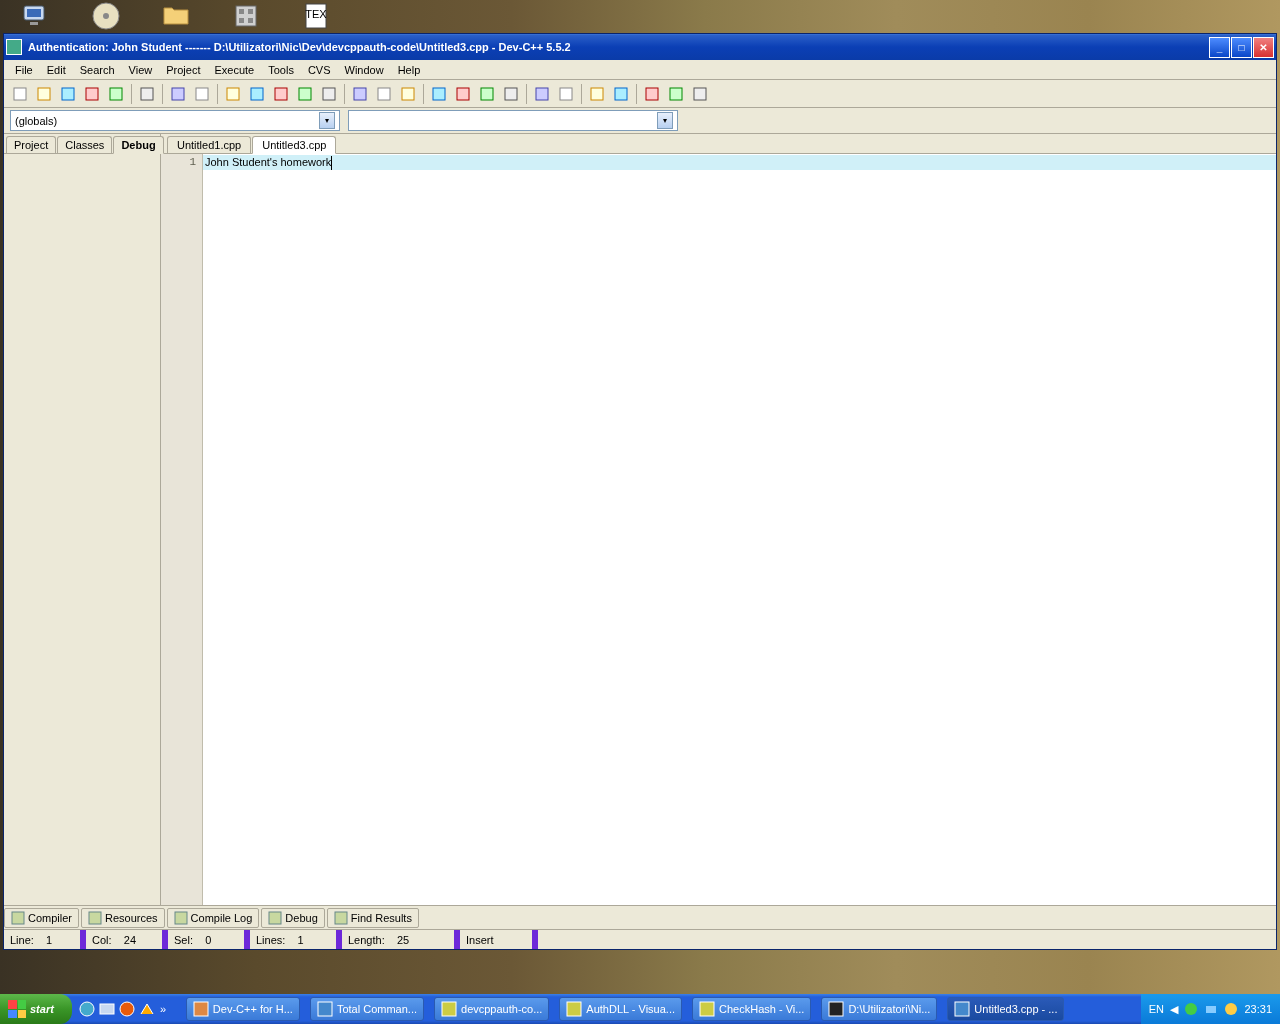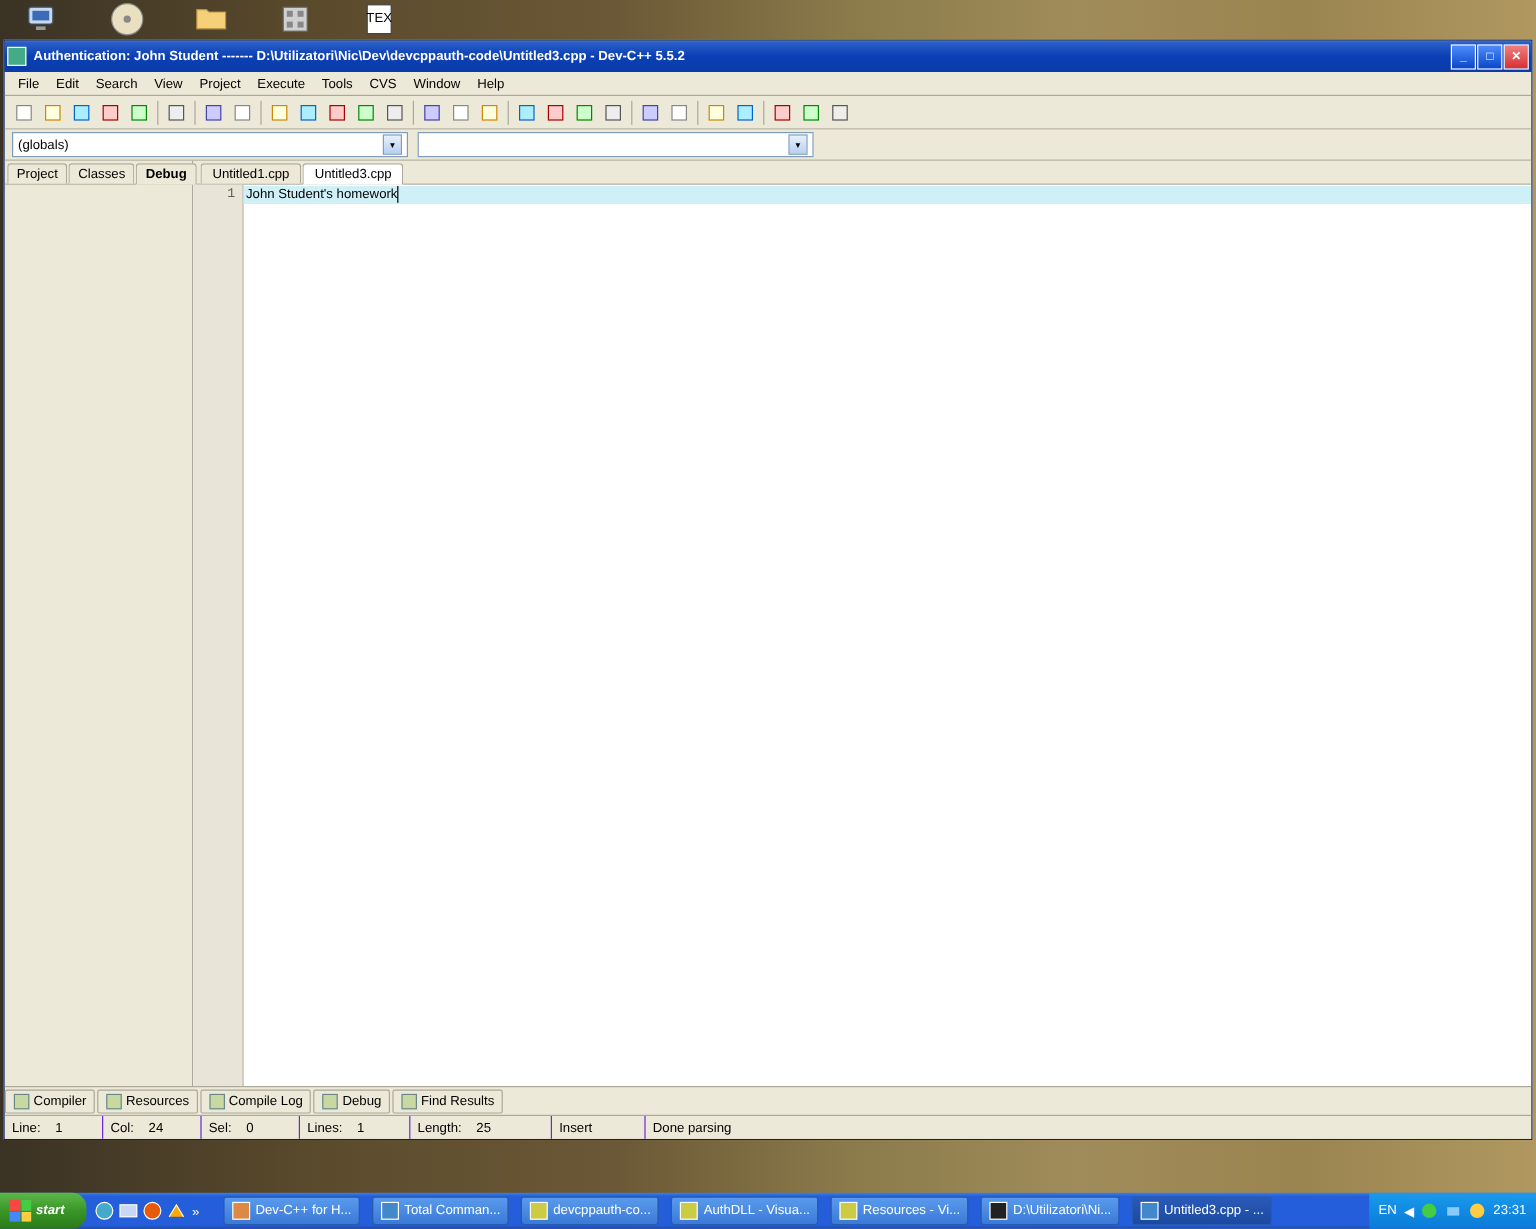--- a/index.html
+++ b/index.html
@@ -51,21 +51,21 @@
 .code-line { height: 15px; line-height: 15px; padding-left: 2px; }
 .code-line.current { background: #d0f0f8; }
 .cursor { display: inline-block; width: 1px; height: 14px; background: black; vertical-align: middle; animation: blink 1s infinite; }
 @keyframes blink { 50% { opacity: 0; } }
 
 .bottom-tabs { height: 24px; background: #ece9d8; border-top: 1px solid #aca899; display: flex; align-items: center; padding: 2px 0; }
 .bottom-tab { padding: 2px 6px; border: 1px solid #aca899; background: #ece9d8; margin-right: 2px; display: flex; align-items: center; gap: 3px; border-radius: 2px; }
 .bottom-tab-icon { width: 14px; height: 14px; display: inline-flex; align-items: center; justify-content: center; }
 
 .statusbar { height: 20px; background: #ece9d8; border-top: 1px solid #aca899; display: flex; align-items: center; }
-.status-cell { padding: 0 6px; border-right: 1px solid #6d28d9; height: 100%; display: flex; align-items: center; }
+.status-cell { padding: 0 6px; border-right: 6px solid #6d28d9; height: 100%; display: flex; align-items: center; }
 
 .taskbar { position: absolute; bottom: 0; left: 0; right: 0; height: 30px; background: linear-gradient(to bottom, #3a80e8 0%, #245edb 10%, #245edb 90%, #1a4ab0 100%); display: flex; align-items: center; justify-content: space-between; }
 .start-btn { height: 30px; padding: 0 18px 0 8px; background: linear-gradient(to bottom, #5db84a 0%, #3a9628 50%, #2a7a18 100%); border-radius: 0 12px 12px 0; color: white; font-weight: bold; font-style: italic; font-size: 17px; display: flex; align-items: center; gap: 4px; font-family: "Franklin Gothic Medium", Arial; }
 .start-logo { width: 18px; height: 18px; display: grid; grid-template: 1fr 1fr / 1fr 1fr; gap: 1px; }
 .start-logo span:nth-child(1){background:#f44;} .start-logo span:nth-child(2){background:#4c4;} .start-logo span:nth-child(3){background:#48f;} .start-logo span:nth-child(4){background:#fc4;}
 .quick-launch { display: flex; gap: 2px; padding: 0 6px; }
 .ql-icon { width: 18px; height: 18px; }
 .task-items { display: flex; gap: 10px; flex: 1; padding: 0 4px; }
 .task-item { height: 24px; padding: 0 6px; background: linear-gradient(to bottom, #5a9aec, #3a7ad8); border: 1px solid #2a5ab0; border-radius: 3px; color: white; display: flex; align-items: center; gap: 4px; max-width: 130px; overflow: hidden; white-space: nowrap; font-size: 11px; }
 .task-item.active { background: linear-gradient(to bottom, #2a5ab8, #1a4aa0); }
@@ -363,21 +363,20 @@
       </div>
     </div>
 
   <div class="statusbar">
     <div class="status-cell" style="width:82px"><span>Line:</span>&nbsp;&nbsp;&nbsp;&nbsp;<span>1</span></div>
     <div class="status-cell" style="width:82px"><span>Col:</span>&nbsp;&nbsp;&nbsp;&nbsp;<span>24</span></div>
     <div class="status-cell" style="width:82px"><span>Sel:</span>&nbsp;&nbsp;&nbsp;&nbsp;<span>0</span></div>
     <div class="status-cell" style="width:92px"><span>Lines:</span>&nbsp;&nbsp;&nbsp;&nbsp;<span>1</span></div>
     <div class="status-cell" style="width:118px"><span>Length:</span>&nbsp;&nbsp;&nbsp;&nbsp;<span>25</span></div>
     <div class="status-cell" style="width:78px">Insert</div>
-    <div class="status-cell" style="flex:1;border-right:none">Done parsing</div>
   </div>
 
 </div>
 
 <div class="taskbar">
   <div class="start-btn">
     <div class="start-logo">
         <span></span>
         <span></span>
         <span></span>
@@ -444,21 +443,21 @@
           </svg>
         </span>
         <span>AuthDLL - Visua...</span>
       </div>
       <div class="task-item">
         <span class="task-icon">
           <svg width="16" height="16">
             <rect x="1" y="1" width="14" height="14" fill="#cc4" stroke="#fff"></rect>
           </svg>
         </span>
-        <span>Resources - Vi...</span>
+        <span>CheckHash - Vi...</span>
       </div>
       <div class="task-item">
         <span class="task-icon">
           <svg width="16" height="16">
             <rect x="1" y="1" width="14" height="14" fill="#222" stroke="#fff"></rect>
           </svg>
         </span>
         <span>D:\Utilizatori\Ni...</span>
       </div>
       <div class="task-item active">

